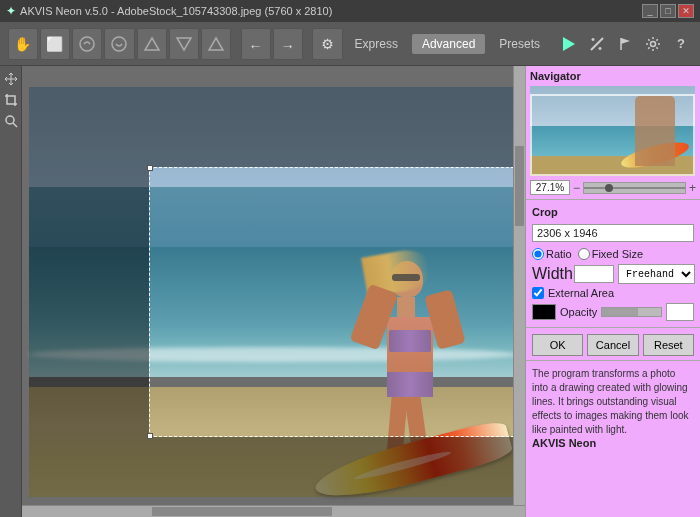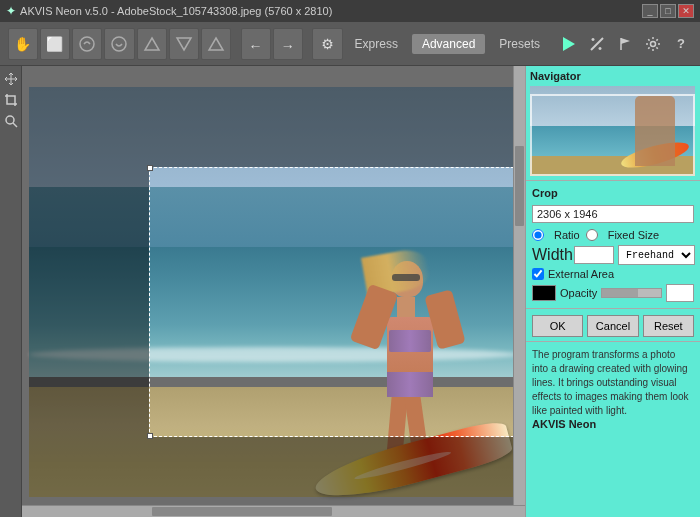--- a/index.html
+++ b/index.html
@@ -176,21 +176,21 @@
       border: 1px solid #555;
     }
     .crop-handle.tl { top: -3px; left: -3px; cursor: nw-resize; }
     .crop-handle.tr { top: -3px; right: -3px; cursor: ne-resize; }
     .crop-handle.bl { bottom: -3px; left: -3px; cursor: sw-resize; }
     .crop-handle.br { bottom: -3px; right: -3px; cursor: se-resize; }
 
     
     #right-panel {
       width: 175px;
-      background: #5eead4;
+      background: #f0abfc;
       border-left: 1px solid #999;
       display: flex;
       flex-direction: column;
       font-size: 11px;
       color: #222;
       overflow-y: auto;
     }
 
     
     #navigator-section {
@@ -306,21 +306,21 @@
       padding: 2px 4px;
       margin-bottom: 6px;
       font-size: 11px;
     }
     .radio-row {
       display: flex;
       align-items: center;
       gap: 6px;
       margin-bottom: 4px;
     }
-    .radio-label { display: flex; align-items: center; gap: 10px; justify-content: center; }
+    .radio-label { display: flex; align-items: center; gap: 2px; justify-content: center; }
     input[type=radio] { width: 12px; height: 12px; }
     .field-row {
       display: flex;
       align-items: center;
       gap: 4px;
       margin-bottom: 3px;
     }
     .field-label {
       width: 38px;
       font-size: 16px;
@@ -606,20 +606,29 @@
     <div id="navigator-section">
       <div id="navigator-title">Navigator</div>
       <div id="navigator-thumb">
         <div class="nav-thumb-sky"></div>
         <div class="nav-thumb-water"></div>
         <div class="nav-thumb-sand"></div>
         <div class="nav-thumb-board"></div>
         <div class="nav-thumb-person"></div>
 
         <div style="position:absolute;top:8px;left:0;right:0;bottom:0;border:2px solid rgba(255,255,255,0.7);"></div>
+      </div>
+      <div id="zoom-row">
+        <div id="zoom-value" style="font-size:10px;background:white;border:1px solid #999;padding:1px 3px;width:40px;text-align:center;">27.1%</div>
+        <span class="zoom-icon" style="font-size:12px;color:#555;">−</span>
+        <div id="zoom-slider" style="flex:1;height:12px;background:#bbb;border:1px solid #999;position:relative;">
+          <div class="zoom-track" style="position:absolute;top:50%;transform:translateY(-50%);width:100%;height:2px;background:#888;"></div>
+          <div class="zoom-thumb" style="position:absolute;left:25%;top:50%;transform:translate(-50%,-50%);width:8px;height:8px;background:#555;border-radius:50%;"></div>
+        </div>
+        <span class="zoom-icon" style="font-size:12px;color:#555;">+</span>
       </div>
     </div>
 
     <div id="crop-section">
       <div id="crop-title">Crop</div>
       <div id="crop-dims">2306 x 1946</div>
 
       <div class="radio-row">
         <label class="radio-label">
           <input type="radio" name="crop-mode" checked="" style="">

